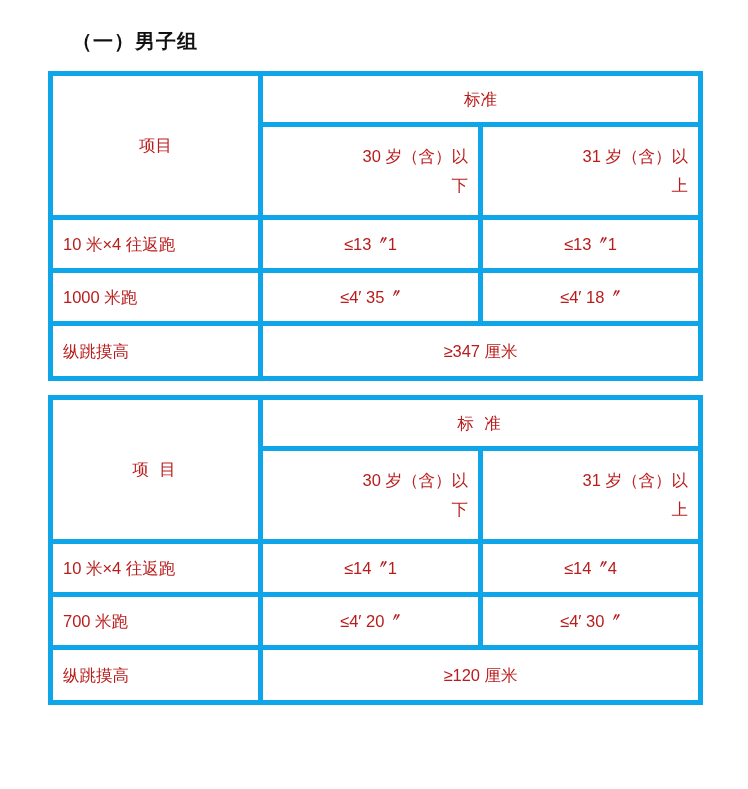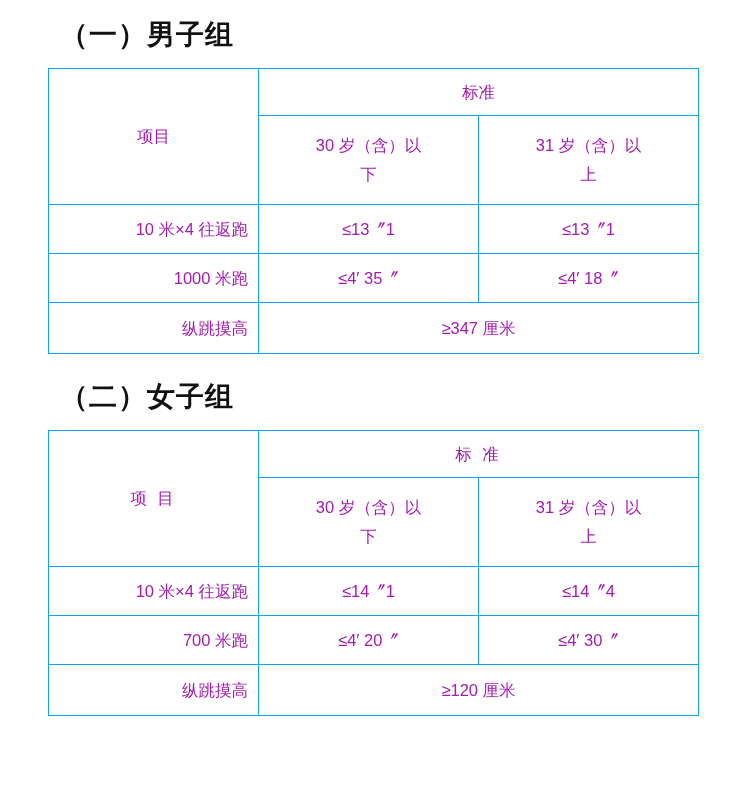--- a/index.html
+++ b/index.html
@@ -15,57 +15,57 @@
     position: relative;
     overflow: hidden;
   }
   .page {
     width: 748px;
     height: 789px;
     box-sizing: border-box;
     padding: 0;
   }
   .section-heading {
-    font-size: 28px;
+    font-size: 20px;
     font-weight: 700;
     letter-spacing: 1px;
     color: #111;
-    margin: 4px;
+    margin: 16px;
     padding-left: 56px;
   }
   #heading-men { padding-top: 12px; }
   #heading-women { padding-top: 20px; }
 
   table.std-table {
     border-collapse: collapse;
     table-layout: fixed;
     margin-left: 48px;
     margin-top: 14px;
     width: 650px;
     border: 1px solid #000;
   }
   table.std-table td {
-    border: 1px solid #0ea5e9;
+    border: 5px solid #0ea5e9;
     font-size: 16.5px;
-    color: #a21caf;
+    color: #b91c1c;
     padding: 0 10px;
     vertical-align: middle;
     line-height: 1.75;
   }
   .col-item { width: 210px; }
   .col-a { width: 220px; }
   .col-b { width: 220px; }
 
   .cell-center { text-align: center; }
-  .cell-left { text-align: right; padding-left: 14px; }
+  .cell-left { text-align: left; padding-left: 14px; }
   .cell-pad-left-lg { text-align: center; padding-left: 30px; }
 
   .h-row td { height: 46px; }
   .item-cell { height: 110px; }
-  .sub-head-cell { height: 88px; text-align: center; }
+  .sub-head-cell { height: 88px; text-align: right; }
   .data-row td { height: 48px; }
   .last-row td { height: 50px; }
 
   .two-line { display: block; }
   .two-line .l1 { display: block; }
   .two-line .l2 { display: block; }
   .spaced-sm { letter-spacing: 3px; }
 
   .nowrap { white-space: nowrap; }
 </style>
@@ -111,21 +111,20 @@
         <td class="cell-pad-left-lg">≤4′ 35〞</td>
         <td class="cell-pad-left-lg">≤4′ 18〞</td>
       </tr>
       <tr class="last-row">
         <td class="cell-left nowrap">纵跳摸高</td>
         <td colspan="2" class="cell-center">≥347 厘米</td>
       </tr>
     </tbody>
   </table>
 
-  <h2 class="section-heading" id="heading-women">（二）女子组</h2>
 
   <table class="std-table">
     <colgroup>
       <col class="col-item">
         <col class="col-a">
         <col class="col-b">
     </colgroup>
     <tbody>
       <tr class="h-row">
         <td rowspan="2" class="cell-center item-cell spaced-sm">项 目</td>

